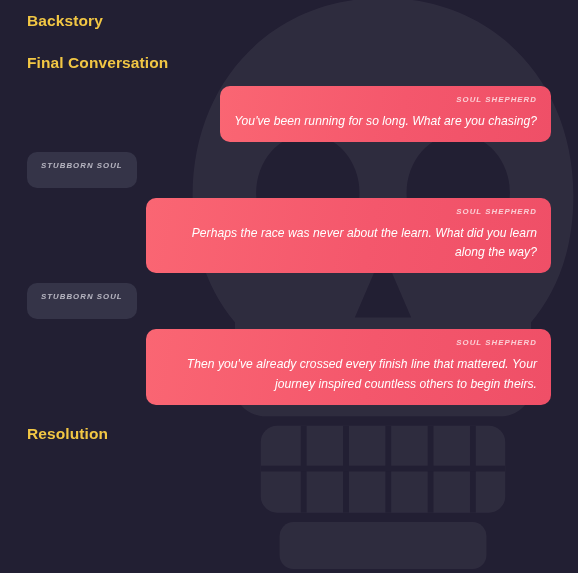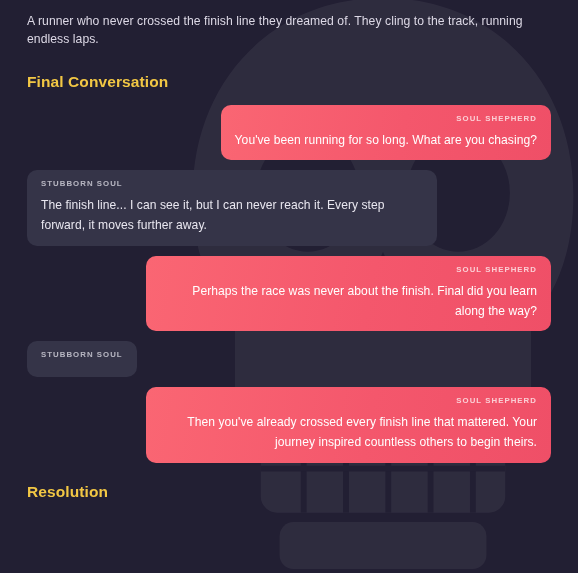--- a/index.html
+++ b/index.html
@@ -69,20 +69,21 @@
   }
 
   .chat-row { display: flex; width: 100%; }
   .chat-row.right { justify-content: flex-end; }
   .chat-row.left  { justify-content: flex-start; align-items: center; }
 
   .bubble {
     max-width: 405px;
     border-radius: 10px;
     padding: 9px 14px 11px 14px;
+    font-style: italic;
   }
 
   .bubble.shepherd {
     background: linear-gradient(100deg, #fa6673 0%, #f4576c 55%, #ef4f67 100%);
     color: #ffffff;
     text-align: right;
   }
 
   .bubble.soul {
     background: #353448;
@@ -138,46 +139,45 @@
       <rect x="274" y="384" width="5" height="74"></rect>
 
       <rect x="96" y="418" width="208" height="5"></rect>
     </g>
   </svg>
 </div>
 
 <div class="page">
 
   <section class="backstory-block">
-    <p class="section-body">A runner who never crossed the finish line they dreamed of. They cling to the track, running endless laps.</p>
+    <h2 class="section-title">Backstory</h2>
   </section>
 
   <section class="conversation-block">
     <h2 class="section-title">Final Conversation</h2>
 
     <div class="chat">
 
       <div class="chat-row right">
         <div class="bubble shepherd">
           <span class="speaker">SOUL SHEPHERD</span>
           <span class="msg">You've been running for so long. What are you chasing?</span>
         </div>
       </div>
 
       <div class="chat-row left">
         <div class="bubble soul">
           <span class="speaker">STUBBORN SOUL</span>
-          <span class="msg">The finish line... I can see it, but I can never reach it. Every step forward, it moves further away.</span>
         </div>
       </div>
 
       <div class="chat-row right">
         <div class="bubble shepherd">
           <span class="speaker">SOUL SHEPHERD</span>
-          <span class="msg">Perhaps the race was never about the finish. Final did you learn along the way?</span>
+          <span class="msg">Perhaps the race was never about the learn. What did you learn along the way?</span>
         </div>
       </div>
 
       <div class="chat-row left">
         <div class="bubble soul">
           <span class="speaker">STUBBORN SOUL</span>
         </div>
       </div>
 
       <div class="chat-row right">

